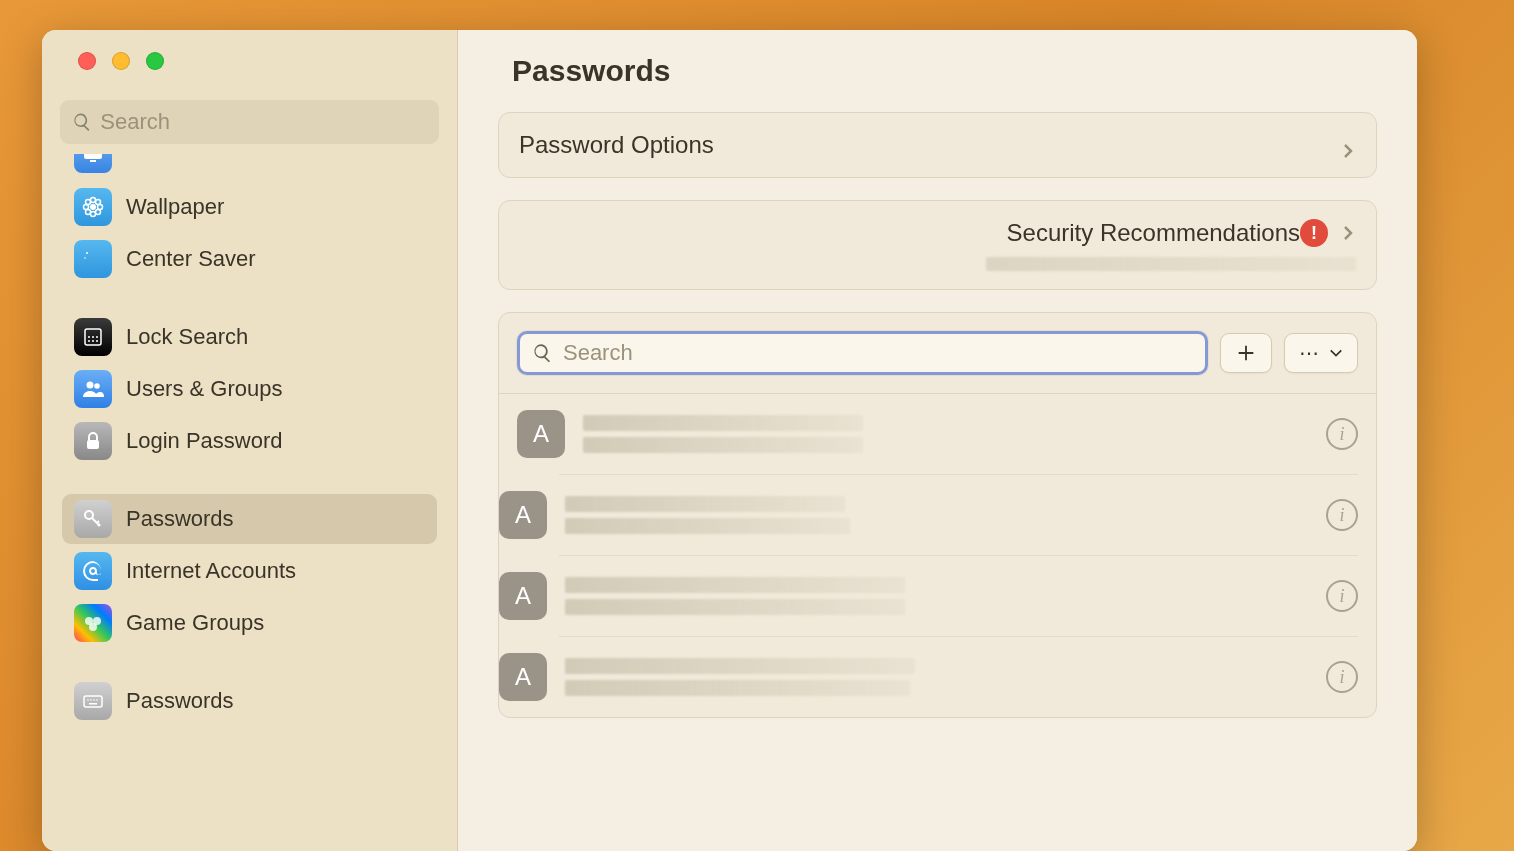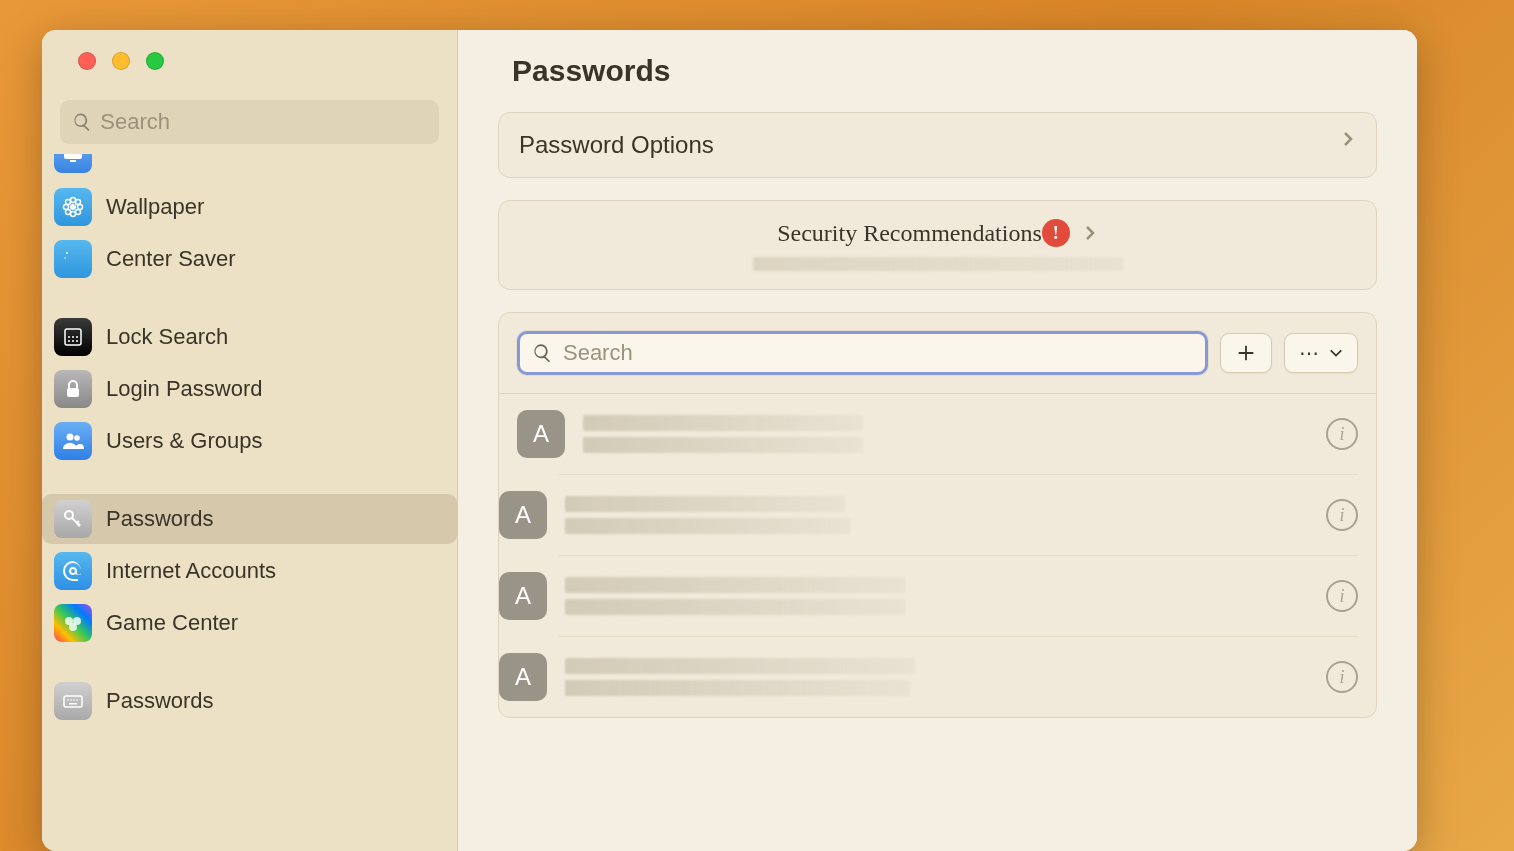--- a/index.html
+++ b/index.html
@@ -57,21 +57,21 @@
       border: none;
       outline: none;
       font-size: 22px;
       color: #6b6550;
       width: 100%;
     }
     .sidebar-search input::placeholder { color: #9a927a; }
     .nav-list {
       flex: 1;
       overflow-y: hidden;
-      padding: 4px 0;
+      padding: 4px 20px;
     }
     .nav-partial-top {
       display: flex;
       align-items: center;
       gap: 14px;
       padding: 6px 12px;
       border-radius: 9px;
       margin-top: -30px;
       opacity: 0.95;
       height: 52px;
@@ -123,40 +123,40 @@
       margin-left: 14px;
     }
     .card {
       background: #f1eadb;
       border: 1px solid #ddd3bf;
       border-radius: 12px;
       margin-bottom: 22px;
     }
     .row {
       display: flex;
-      align-items: flex-start;
+      align-items: flex-end;
       padding: 18px 20px;
       cursor: default;
     }
     .row-title {
       font-size: 24px;
       color: #3a3428;
       flex: 1;
     }
     .chevron {
       width: 16px; height: 16px;
     }
     .chevron path { stroke:#9a927a; stroke-width:2.5; fill:none; }
     .warn-badge {
       width: 28px; height: 28px; border-radius: 50%;
       background: #e14b3b; display:flex;align-items:center;justify-content:center;
       margin-right: 12px;
       color:white; font-weight:700; font-size:18px;
     }
-    .sec-row { flex-direction: column; align-items: center; font-family: Liberation Serif, serif; }
+    .sec-row { flex-direction: column; align-items: flex-end; }
     .sec-head { display:flex; align-items:center; }
     .redact {
       background: linear-gradient(90deg, rgba(200,192,170,0.5), rgba(200,192,170,0.2));
       height: 14px;
       margin-top: 10px;
       border-radius: 2px;
       filter: blur(1px);
     }
     .list-card {
       background: #f1eadb;
@@ -305,39 +305,39 @@
               <circle cx="12" cy="16" r="1" fill="white"></circle>
               <circle cx="16" cy="16" r="1" fill="white"></circle>
               <circle cx="8" cy="12" r="1" fill="white"></circle>
               <circle cx="12" cy="12" r="1" fill="white"></circle>
               <circle cx="16" cy="12" r="1" fill="white"></circle>
             </svg>
           </div>
           <span class="nav-label">Lock Search</span>
         </div>
         <div class="nav-item">
-          <div class="nav-icon ic-gray">
-            <svg viewBox="0 0 24 24">
-              <rect x="6" y="11" width="12" height="9" rx="2" fill="white"></rect>
-              <path d="M8 11V8a4 4 0 118 0v3" fill="none" stroke="white" stroke-width="2"></path>
-            </svg>
-          </div>
-          <span class="nav-label">Login Password</span>
-        </div>
-        <div class="nav-item">
           <div class="nav-icon ic-bluep">
             <svg viewBox="0 0 24 24">
               <circle cx="9" cy="8" r="3.5" fill="white"></circle>
               <circle cx="16" cy="9" r="2.8" fill="white"></circle>
               <path d="M2 20c0-3.5 3-6 7-6s7 2.5 7 6z" fill="white"></path>
               <path d="M14 20c0-2.5 2-5 5-5s4 2 4 5z" fill="white"></path>
             </svg>
           </div>
           <span class="nav-label">Users &amp; Groups</span>
         </div>
+        <div class="nav-item">
+          <div class="nav-icon ic-gray">
+            <svg viewBox="0 0 24 24">
+              <rect x="6" y="11" width="12" height="9" rx="2" fill="white"></rect>
+              <path d="M8 11V8a4 4 0 118 0v3" fill="none" stroke="white" stroke-width="2"></path>
+            </svg>
+          </div>
+          <span class="nav-label">Login Password</span>
+        </div>
         <div class="nav-gap"></div>
         <div class="nav-item selected">
           <div class="nav-icon ic-graykey">
             <svg viewBox="0 0 24 24">
               <circle cx="8" cy="8" r="4" fill="none" stroke="white" stroke-width="2"></circle>
               <path d="M11 11l8 8m-3-3l2-2m-1 5l2-2" stroke="white" stroke-width="2" fill="none"></path>
             </svg>
           </div>
           <span class="nav-label">Passwords</span>
         </div>
@@ -350,21 +350,21 @@
           <span class="nav-label">Internet Accounts</span>
         </div>
         <div class="nav-item">
           <div class="nav-icon ic-rainbow">
             <svg viewBox="0 0 24 24">
               <circle cx="8" cy="10" r="4" fill="white" opacity="0.8"></circle>
               <circle cx="16" cy="10" r="4" fill="white" opacity="0.8"></circle>
               <circle cx="12" cy="16" r="4" fill="white" opacity="0.8"></circle>
             </svg>
           </div>
-          <span class="nav-label">Game Center</span>
+          <span class="nav-label">Game Groups</span>
         </div>
         <div class="nav-gap"></div>
         <div class="nav-item">
           <div class="nav-icon ic-graykb">
             <svg viewBox="0 0 24 24">
               <rect x="3" y="7" width="18" height="11" rx="2" fill="none" stroke="white" stroke-width="1.5"></rect>
               <circle cx="7" cy="11" r="0.8" fill="white"></circle>
               <circle cx="10" cy="11" r="0.8" fill="white"></circle>
               <circle cx="13" cy="11" r="0.8" fill="white"></circle>
               <circle cx="16" cy="11" r="0.8" fill="white"></circle>

